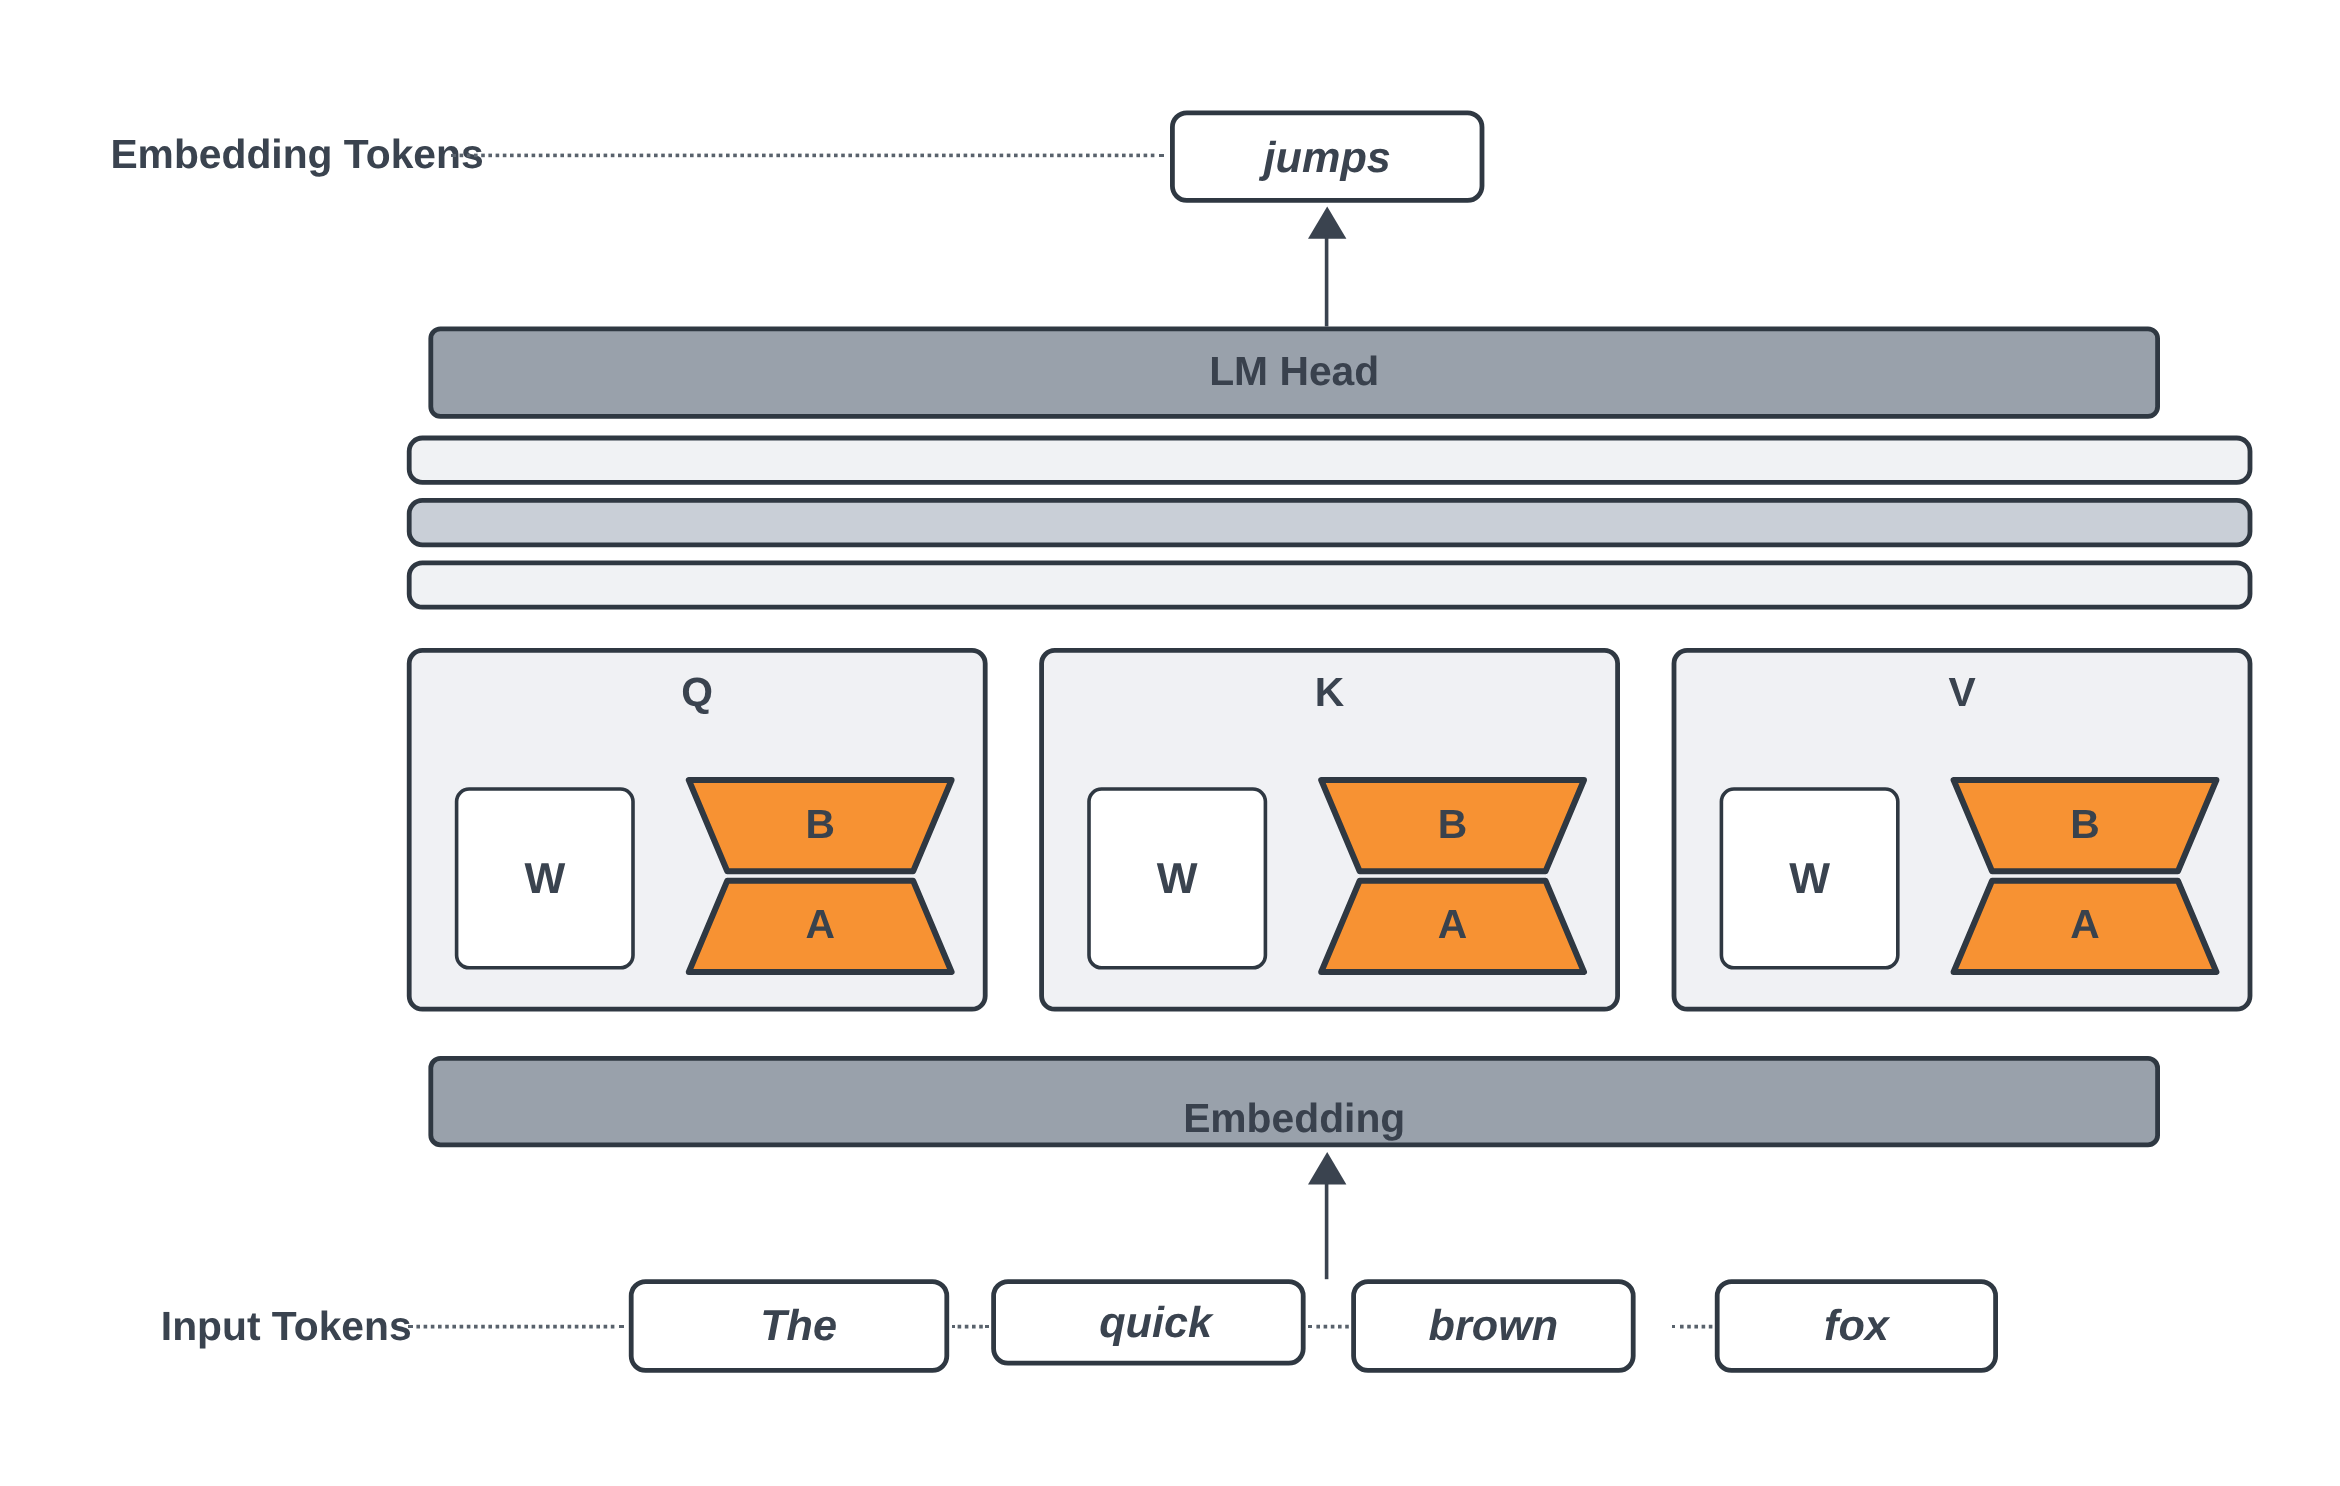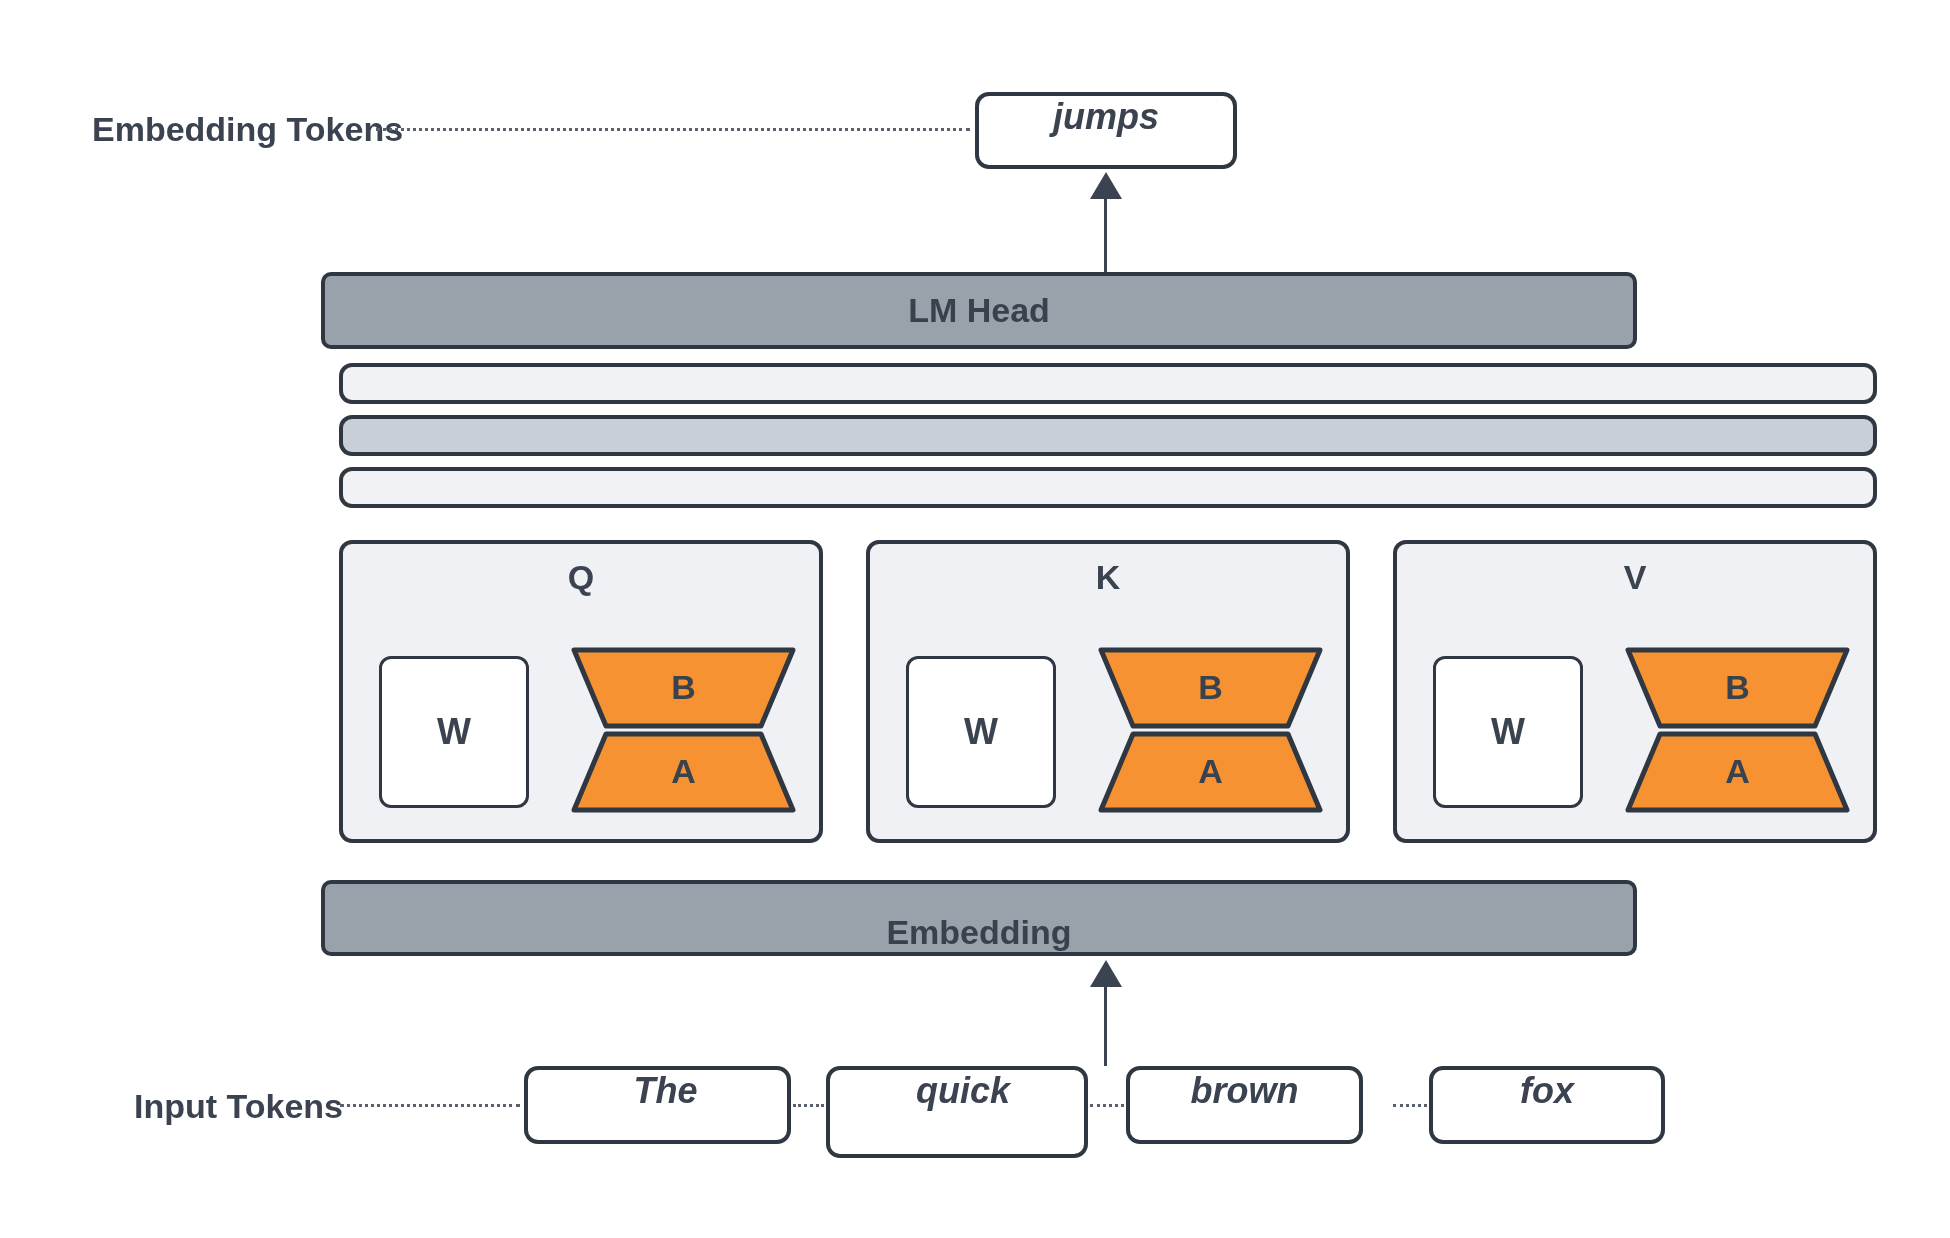--- a/index.html
+++ b/index.html
@@ -28,40 +28,41 @@
     border-top: 3px dotted #59626c;
     height: 0;
   }
 
   
   .token-box {
     background: #ffffff;
     border: 4px solid #2f3842;
     border-radius: 14px;
     display: flex;
+    align-items: center;
     justify-content: center;
     font-size: 36px;
     font-weight: bold;
     font-style: italic;
     color: #3a434f;
   }
 
   
   .gray-bar {
     background: #99a1ab;
     border: 4px solid #2f3842;
     border-radius: 10px;
     display: flex;
     align-items: center;
     justify-content: center;
     font-size: 34px;
     font-weight: bold;
     color: #39414d;
-    left: 321px;
-    width: 1316px;
+    left: 357px;
+    width: 1443px;
   }
 
   
   .thin-bar {
     left: 339px;
     width: 1538px;
     height: 41px;
     border: 4px solid #2f3842;
     border-radius: 13px;
   }
@@ -225,21 +226,21 @@
 
   <div class="abs side-label" style="left:134px; top:1089px;">Input Tokens</div>
   <div class="abs dotted" style="left:340px; top:1104px; width:180px;"></div>
   <div class="abs dotted" style="left:793px; top:1104px; width:31px;"></div>
   <div class="abs dotted" style="left:1090px; top:1104px; width:34px;"></div>
   <div class="abs dotted" style="left:1393px; top:1104px; width:34px;"></div>
 
   <div class="abs token-box tok-0" style="top:1066px; height:78px;">
     <span>The</span>
   </div>
-  <div class="abs token-box tok-1" style="top:1066px; height:92px;padding-left:12px;">
+  <div class="abs token-box tok-1" style="top:1066px; height:72px;padding-left:12px;">
     <span>quick</span>
   </div>
   <div class="abs token-box tok-2" style="top:1066px; height:78px;">
     <span>brown</span>
   </div>
   <div class="abs token-box tok-3" style="top:1066px; height:78px;">
     <span>fox</span>
   </div>
 
 </div>

